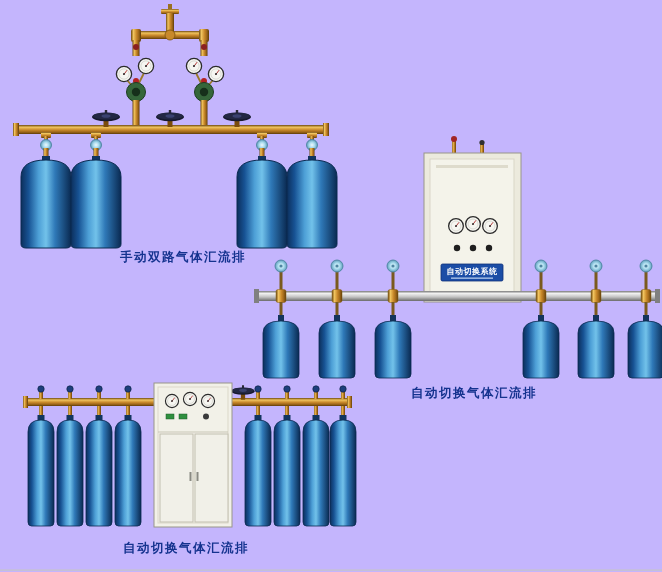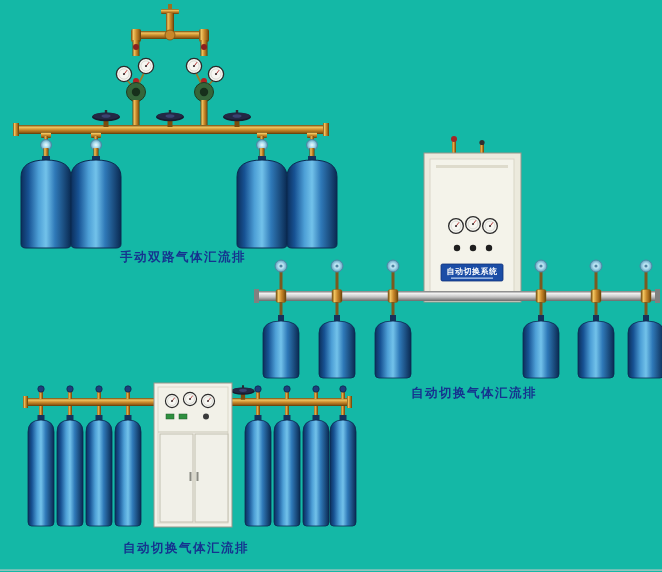--- a/index.html
+++ b/index.html
@@ -1,19 +1,19 @@
 <!DOCTYPE html>
 <html><head>
 <meta charset="utf-8">
 <style>
   html,body{margin:0;padding:0;background:#ffffff;}
   .page{
     position:relative;
     width:662px;height:572px;
-    background:#14b8a6;
+    background:#c4b5fd;
     overflow:hidden;
     font-family:"DejaVu Sans", sans-serif;
   }
   .scene{position:absolute;left:0;top:0;}
   svg text{font-family:"DejaVu Sans", sans-serif;}
   .caption{font-weight:bold;font-size:12.5px;letter-spacing:1.5px;}
   .plate-label{font-size:8px;font-weight:bold;fill:#ffffff;letter-spacing:0.5px;}
 </style>
 </head>
 <body>

